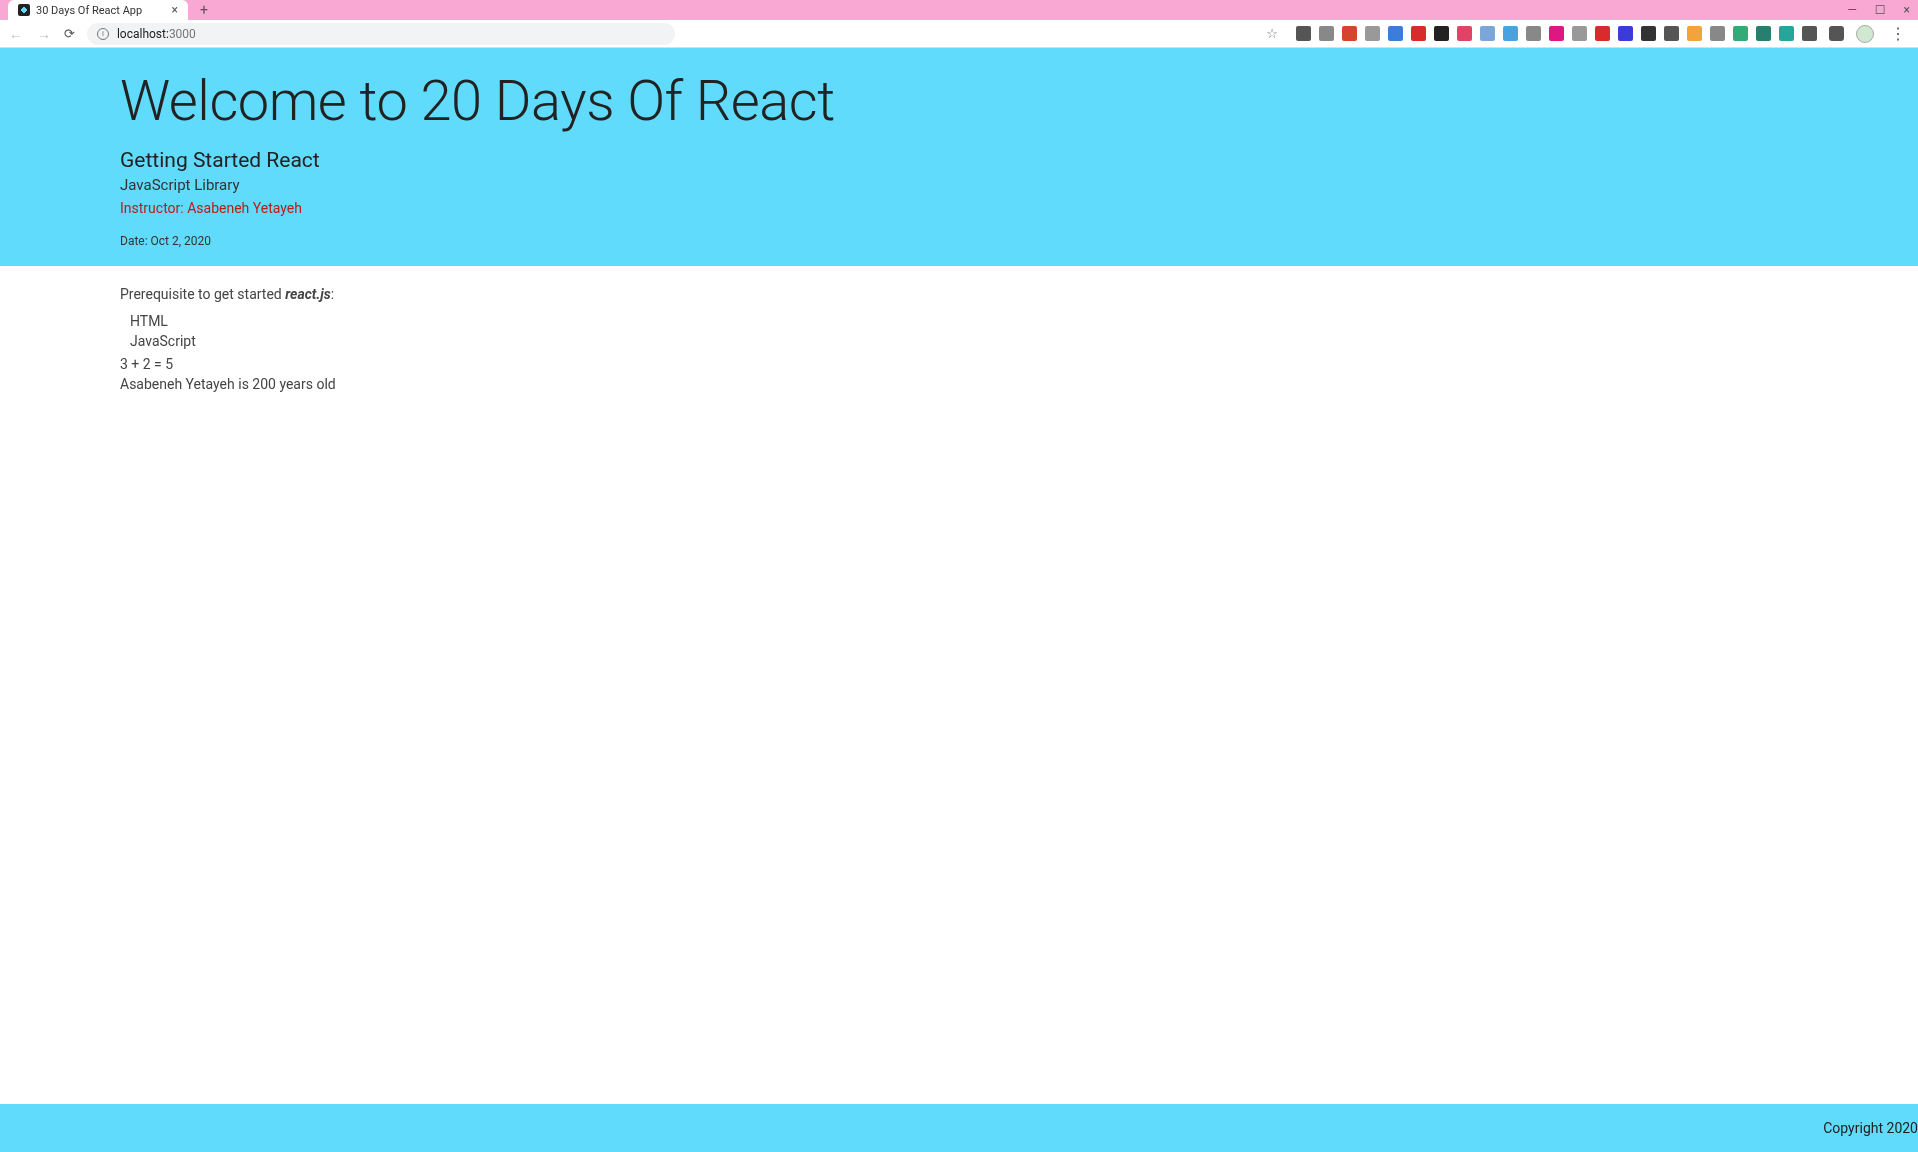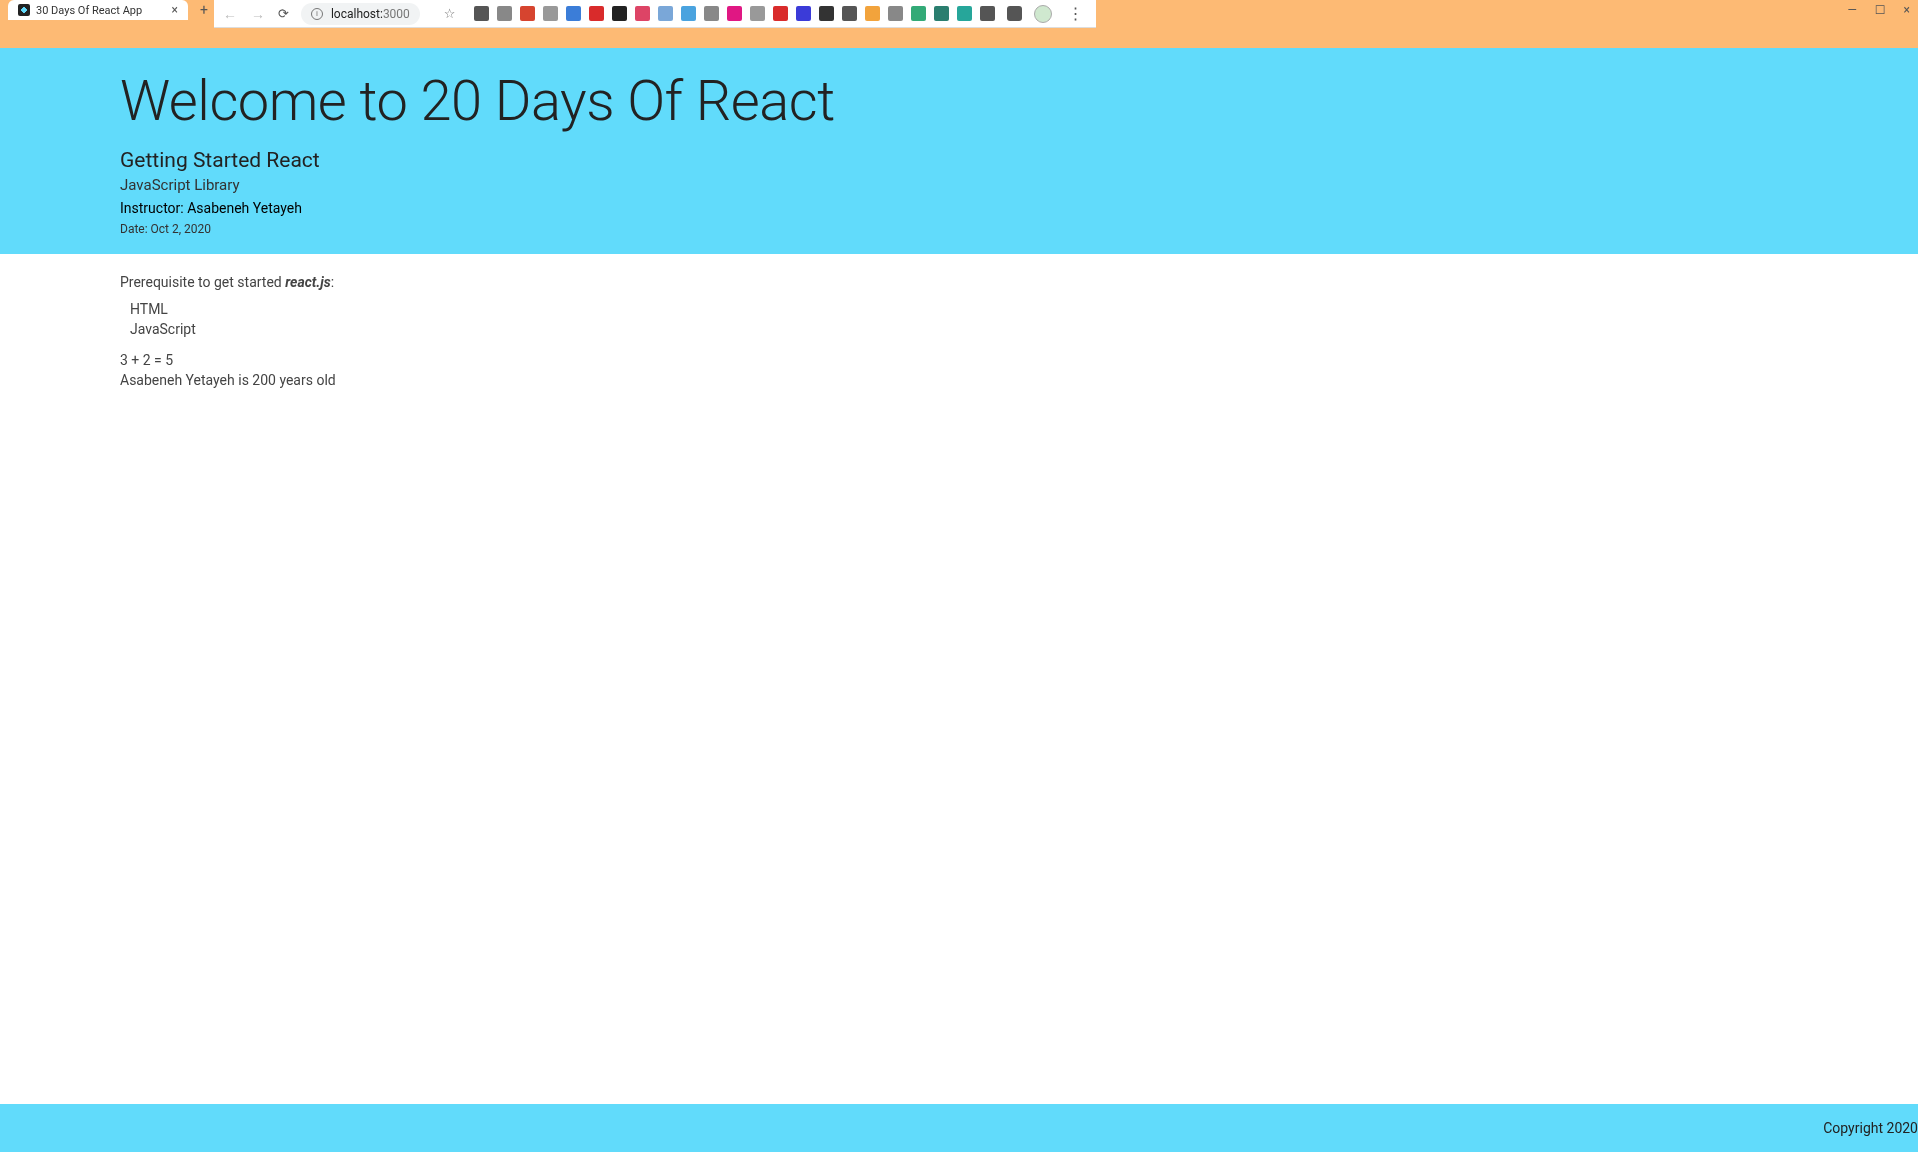--- a/index.html
+++ b/index.html
@@ -12,24 +12,24 @@
       background: #fff;
       height: 1152px;
       width: 1918px;
       overflow: hidden;
       display: flex;
       flex-direction: column;
     }
 
     
     .browser-chrome {
-      background: #fdba74;
+      background: #f9a8d4;
       height: 48px;
       display: flex;
-      flex-direction: row;
+      flex-direction: column;
     }
     .tab-bar {
       height: 20px;
       display: flex;
       align-items: flex-end;
       padding-left: 8px;
     }
     .tab {
       background: #fff;
       height: 20px;
@@ -197,22 +197,22 @@
       color: #222;
       margin-bottom: 4px;
     }
     .page-library {
       font-size: 15px;
       color: #333;
       margin-bottom: 6px;
     }
     .page-instructor {
       font-size: 14px;
-      color: #000000;
-      margin-bottom: 6px;
+      color: #b91c1c;
+      margin-bottom: 18px;
     }
     .page-date {
       font-size: 12px;
       color: #333;
     }
 
     .main-section {
       padding: 20px 0;
       flex: 1;
     }
@@ -221,21 +221,21 @@
       color: #444;
       margin-bottom: 10px;
     }
     .prereq-line em {
       font-weight: bold;
       font-style: italic;
     }
     .prereq-list {
       list-style: none;
       padding-left: 10px;
-      margin-bottom: 12px;
+      margin-bottom: 4px;
     }
     .prereq-list li {
       font-size: 14px;
       color: #444;
       line-height: 1.4;
     }
     .math-line, .age-line {
       font-size: 14px;
       color: #444;
       line-height: 1.4;

